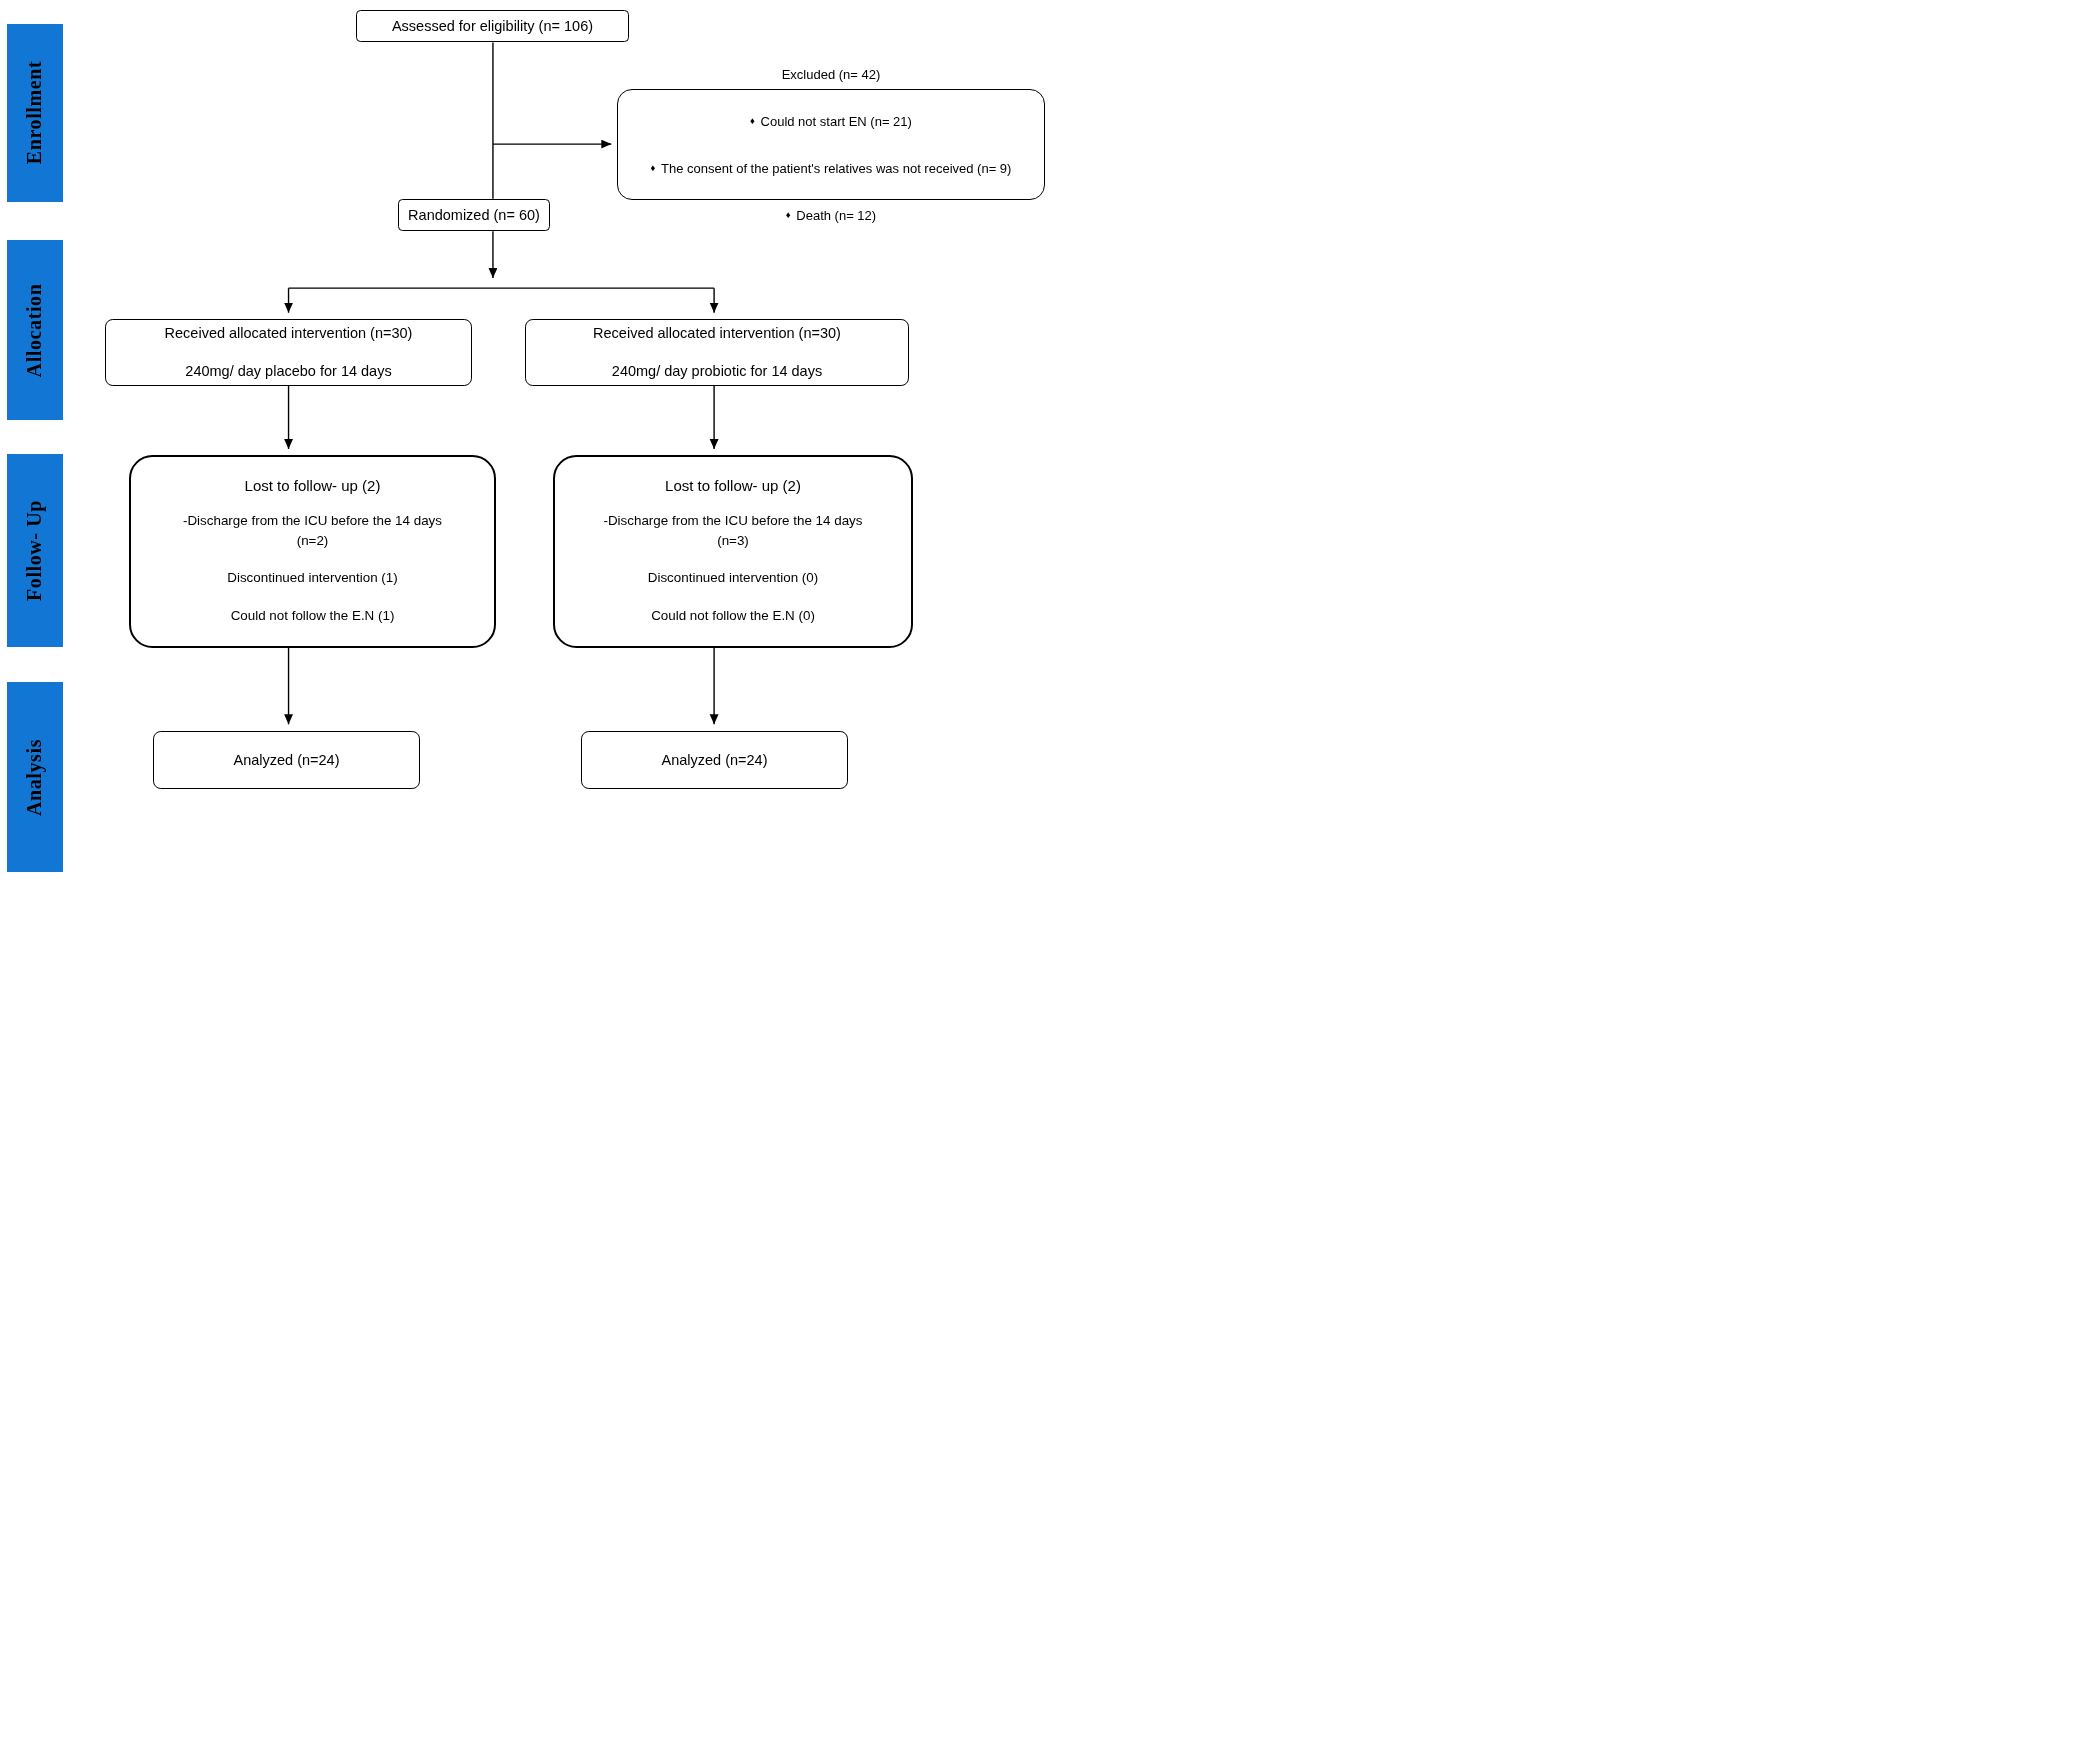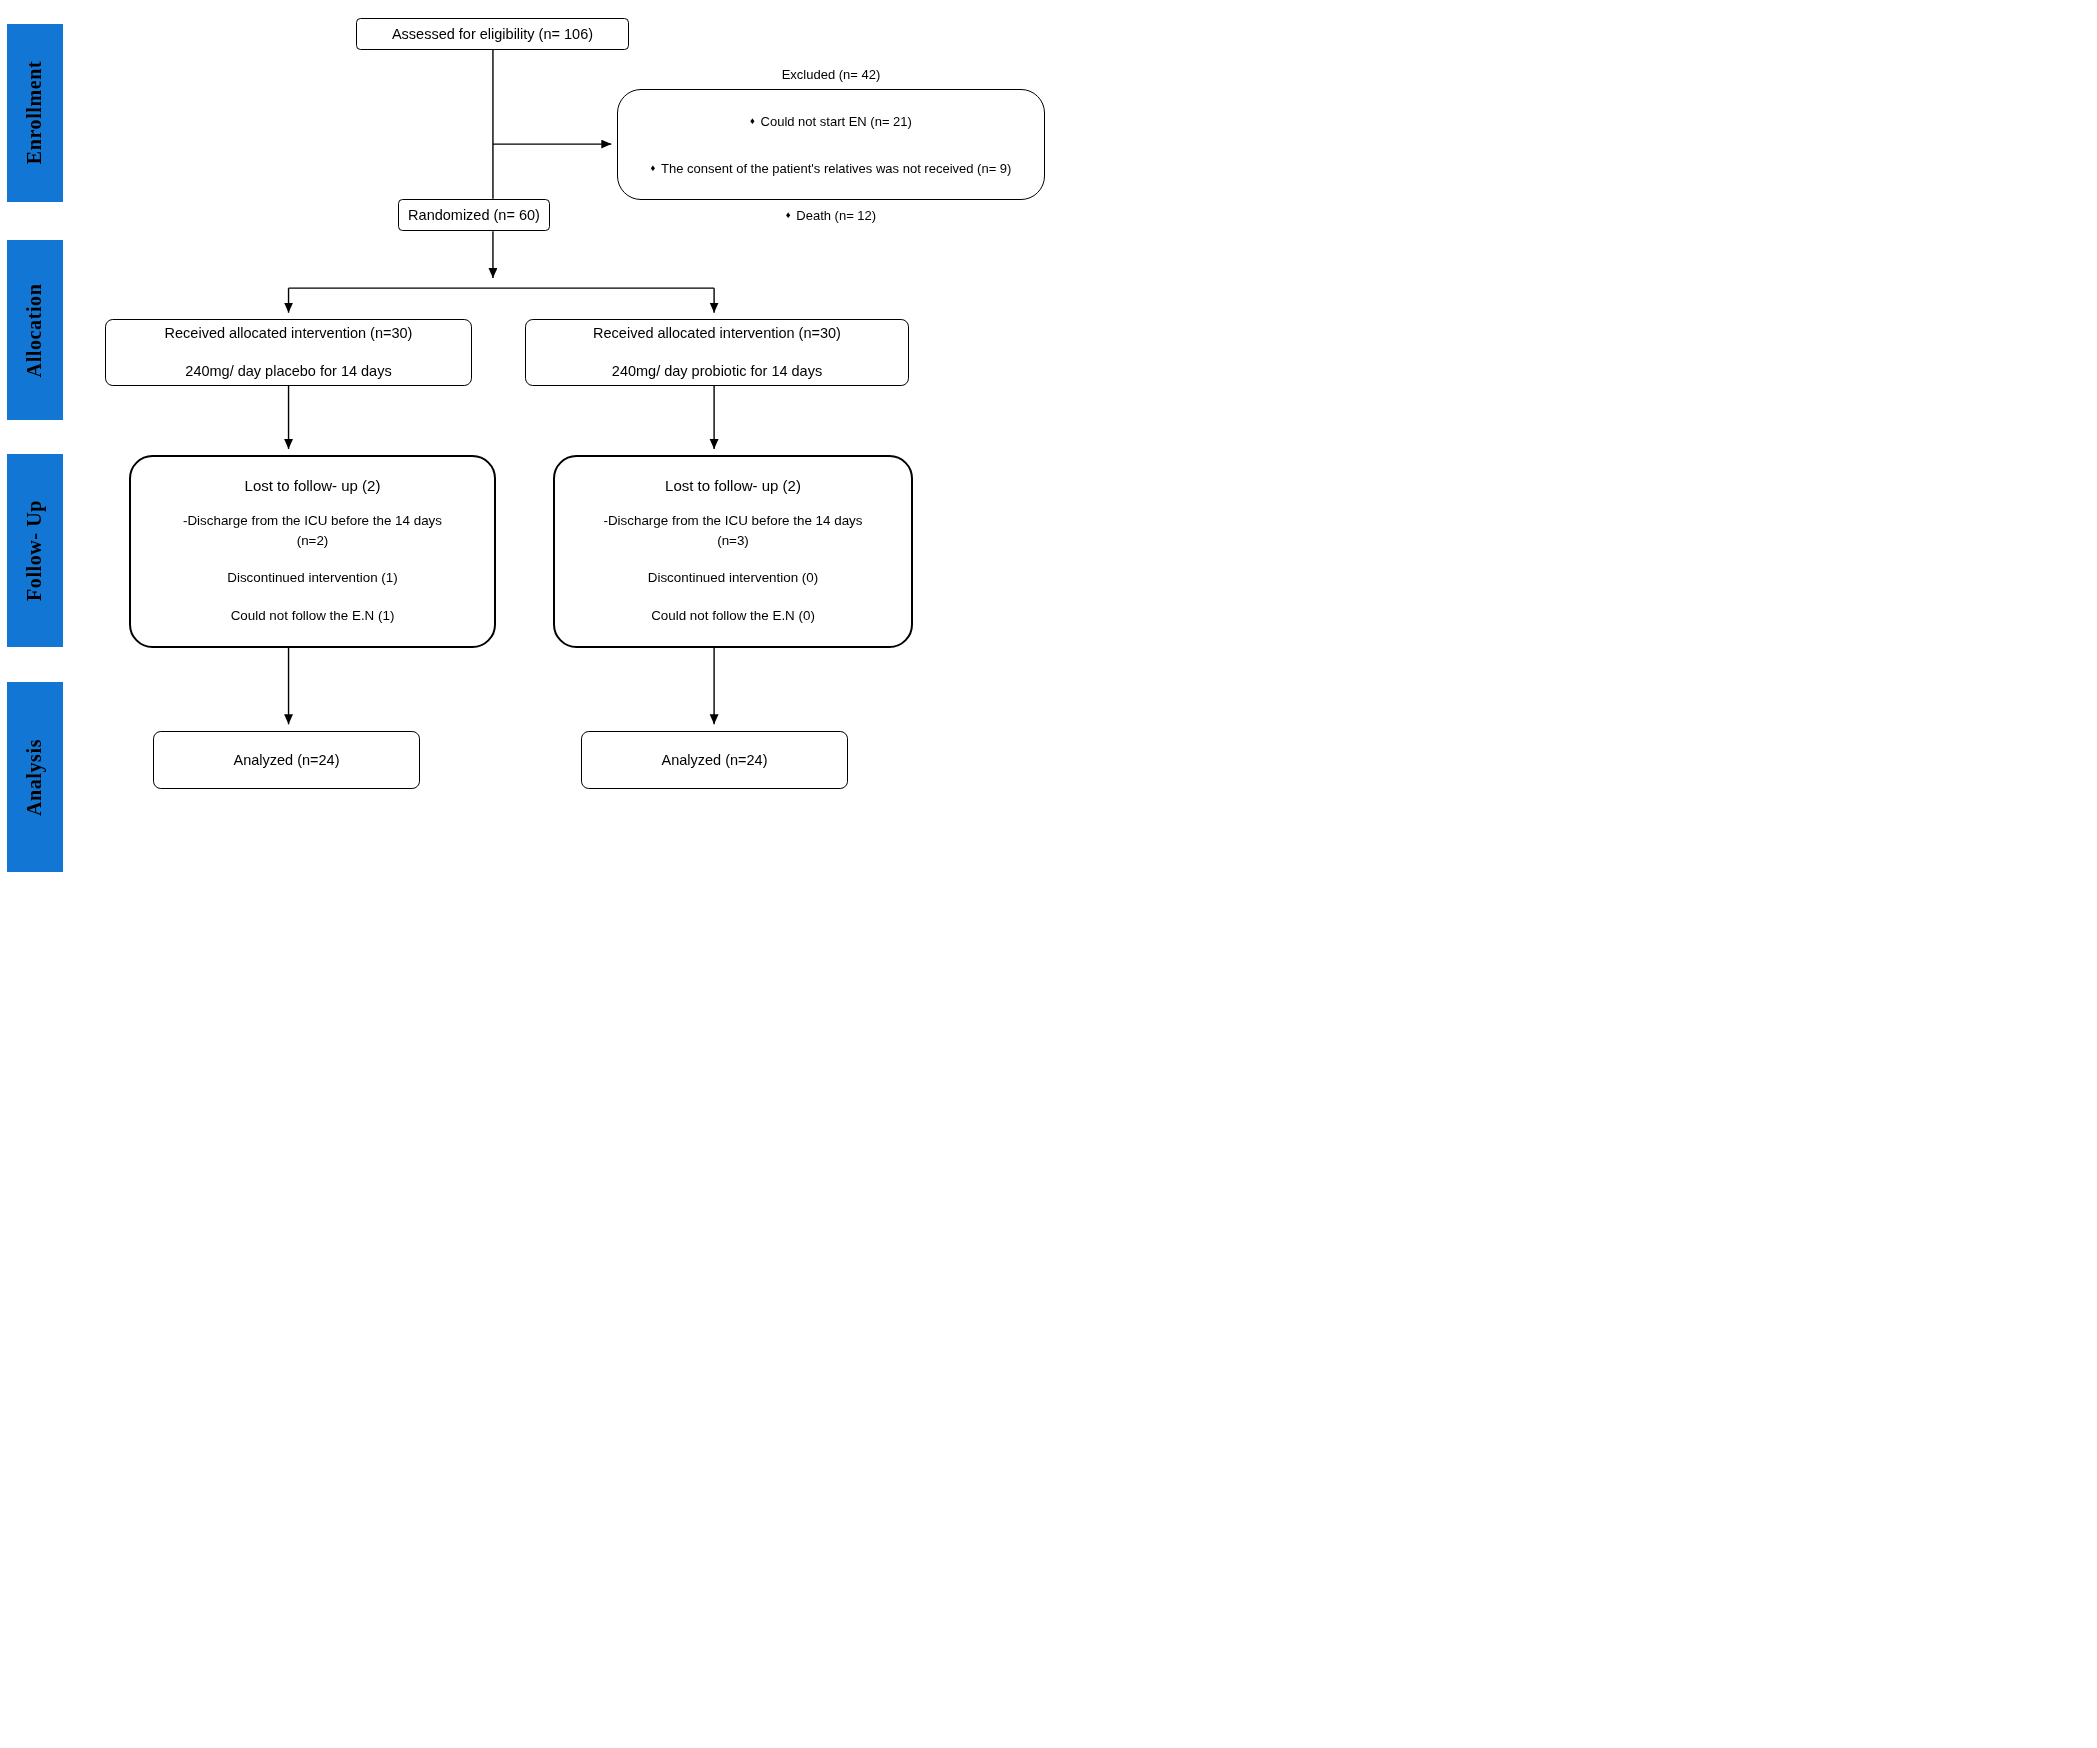--- a/index.html
+++ b/index.html
@@ -45,21 +45,21 @@
     background: var(--box_bg, #fff);
     border: 1.7px solid var(--box_border, #000);
     display: flex;
     flex-direction: column;
     align-items: center;
     justify-content: center;
     text-align: center;
   }
   .small   { border-radius: 4.5px; }
   .alloc   { border-radius: 7.8px; line-height: 1.35; gap: 18px; }
-  .excl    { border-radius: 24px; justify-content: center; gap: 5px; padding: 0 7.8px; }
+  .excl    { border-radius: 15px; justify-content: center; gap: 5px; padding: 0 7.8px; }
   .follow  { border-radius: 23.5px; border-width: 2px; justify-content: space-evenly; padding: 3.4px 5.6px; margin-left: 24px; }
   .analyzed{ border-radius: 7.8px; }
 
   .t26 { font-size: 14.5px; }
   .t23 { font-size: 13px; }
   .ftitle { font-size: 15px; }
   .fline { font-size: 13.4px; line-height: 1.5; }
   .exc-item { font-size: 13px; margin-top: 27px; }
   .exc-item .bullet { font-size: 9.5px; margin-right: 5.6px; vertical-align: 1.1px; }
 </style>
@@ -92,21 +92,21 @@
   <div class="stage" style="top:240px;height:180px">
     <span>Allocation</span>
   </div>
   <div class="stage" style="top:454px;height:193px">
     <span>Follow- Up</span>
   </div>
   <div class="stage" style="top:682px;height:190px">
     <span>Analysis</span>
   </div>
 
-  <div class="box small" style="left:356px;top:18px;width:273px;height:32px">
+  <div class="box small" style="left:356px;top:10px;width:273px;height:32px">
     <div class="t26">Assessed for eligibility (n= 106)</div>
   </div>
 
   <div class="box excl" style="left:617px;top:89px;width:428px;height:111px">
     <div class="t23">Excluded (n= 42)</div>
     <div class="exc-item">
       <span class="bullet">♦</span><span>Could not start EN (n= 21)</span>
     </div>
     <div class="exc-item">
       <span class="bullet">♦</span><span>The consent of the patient's relatives was not received (n= 9)</span>

